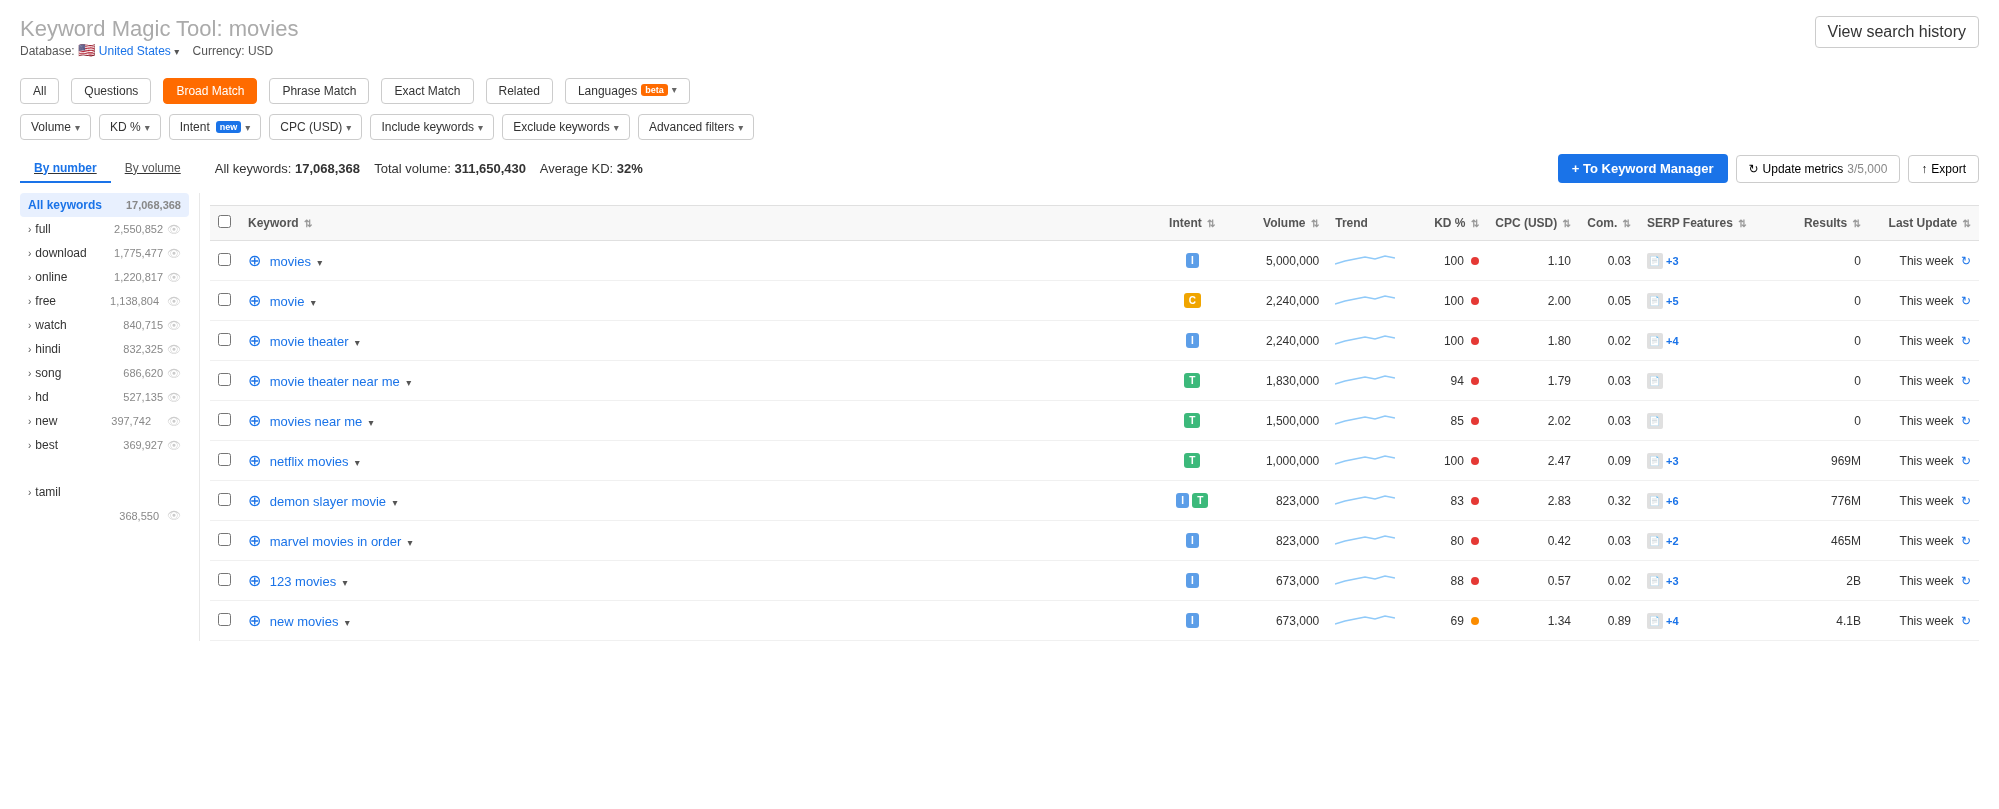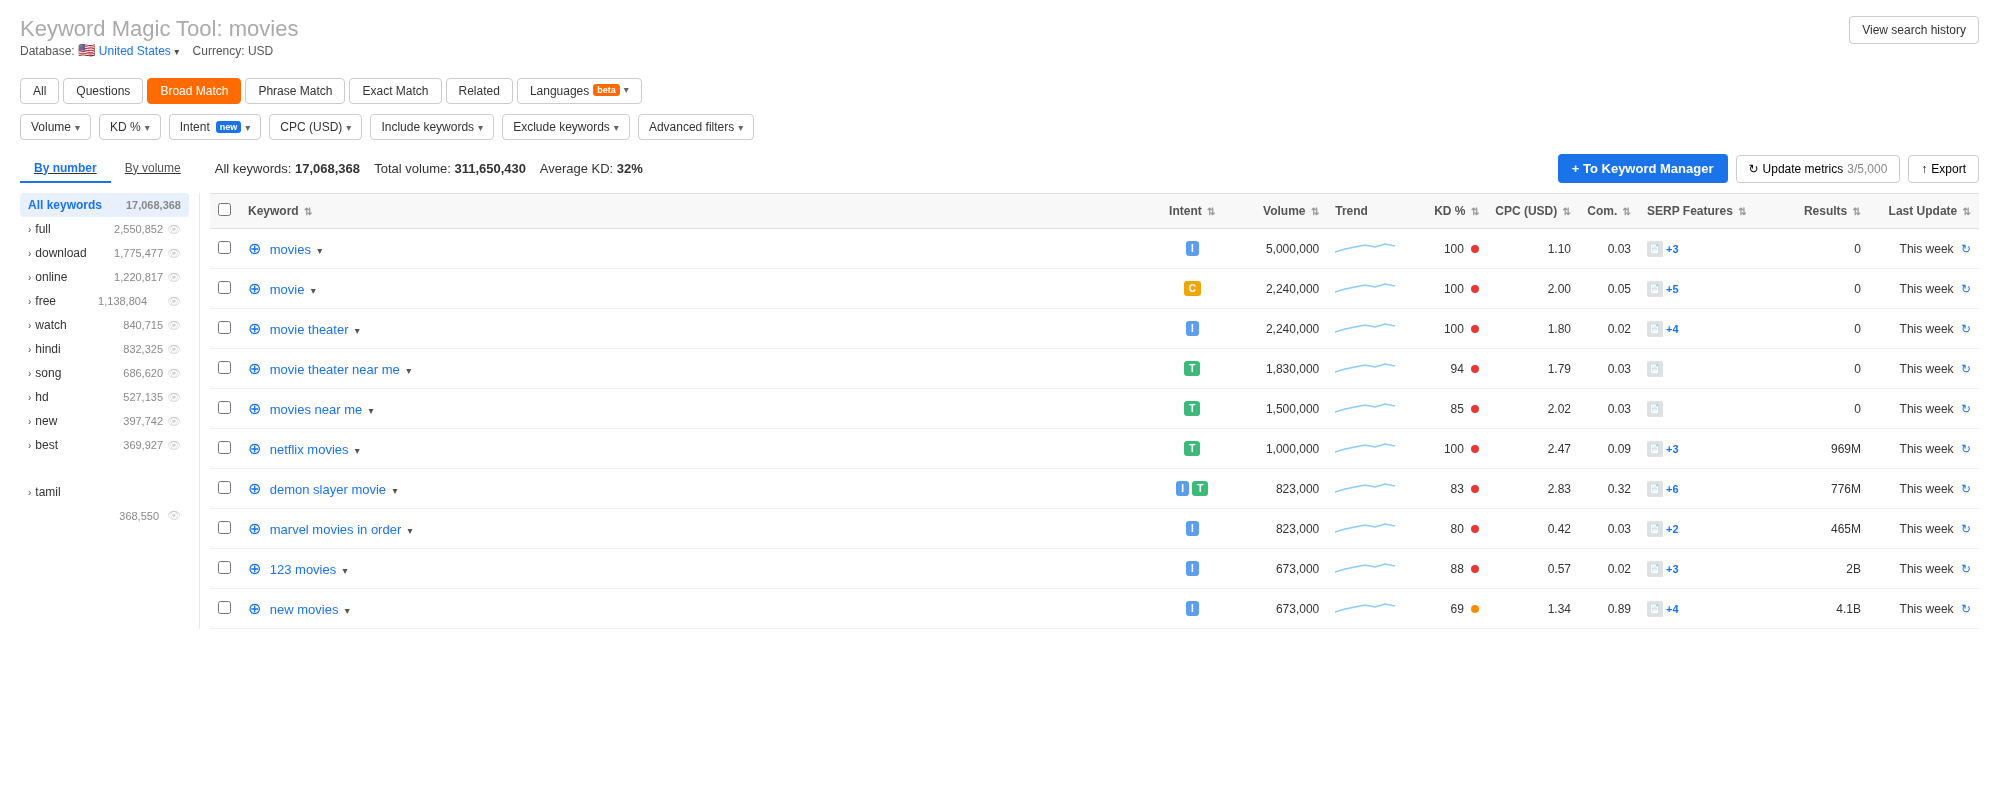--- a/index.html
+++ b/index.html
@@ -4,27 +4,27 @@
   <style>
     * { box-sizing: border-box; margin: 0; padding: 0; }
     body { font-family: Arial, sans-serif; font-size: 13px; color: #333; background: #fff; overflow-x: hidden; }
 
     .page { width: 1999px; min-height: 809px; padding: 16px 20px; }
 
     
     .page-header { display: flex; justify-content: space-between; align-items: flex-start; margin-bottom: 6px; }
     .page-title { font-size: 22px; font-weight: 700; color: #111; }
     .page-title span { color: #aaa; font-weight: 400; }
-    .view-history-btn { border: 1px solid #ccc; background: #fff; padding: 6px 12px; border-radius: 4px; font-size: 12px; cursor: pointer; color: #333; white-space: nowrap; }
+    .view-history-btn { border: 1px solid #ccc; background: #fff; padding: 6px 12px; border-radius: 4px; font-size: 16px; cursor: pointer; color: #333; white-space: nowrap; }
 
     .db-info { font-size: 12px; color: #555; margin-bottom: 14px; }
     .db-info a { color: #1a73e8; text-decoration: none; }
 
     
-    .filter-tabs { display: flex; align-items: center; gap: 4px; margin-bottom: 10px; flex-wrap: wrap; }
+    .filter-tabs { display: flex; align-items: center; gap: 12px; margin-bottom: 10px; flex-wrap: wrap; }
     .tab-btn { padding: 5px 12px; border: 1px solid #ccc; border-radius: 4px; background: #fff; cursor: pointer; font-size: 12px; color: #333; }
     .tab-btn.active { background: #ff6b00; color: #fff; border-color: #ff6b00; }
     .languages-tab { display: flex; align-items: flex-start; gap: 4px; }
     .beta-badge { background: #ff6b00; color: #fff; font-size: 9px; padding: 1px 4px; border-radius: 3px; font-weight: 700; }
 
     
     .filter-dropdowns { display: flex; align-items: center; gap: 8px; margin-bottom: 14px; flex-wrap: wrap; }
     .dropdown-btn { padding: 5px 10px; border: 1px solid #ccc; border-radius: 4px; background: #fff; cursor: pointer; font-size: 12px; color: #333; display: flex; align-items: center; gap: 4px; }
     .dropdown-btn .badge-new { background: #1a73e8; color: #fff; font-size: 9px; padding: 1px 4px; border-radius: 3px; font-weight: 700; margin-left: 2px; }
     .chevron { font-size: 10px; color: #666; }
@@ -85,21 +85,21 @@
     .serp-plus { font-size: 11px; color: #1a73e8; font-weight: 600; }
 
     
     .main-content { display: flex; gap: 0; }
     .sidebar { width: 180px; flex-shrink: 0; border-right: 1px solid #e8e8e8; padding-right: 10px; margin-right: 10px; }
     .sidebar-item { display: flex; align-items: center; justify-content: space-between; padding: 5px 8px; cursor: pointer; border-radius: 4px; font-size: 12px; }
     .sidebar-item.active { background: #e8f0fe; color: #1a73e8; font-weight: 600; }
     .sidebar-item .count { color: #888; font-size: 11px; }
     .sidebar-item .eye-icon { color: #ccc; font-size: 11px; }
     .sidebar-item .arrow { color: #555; font-size: 10px; margin-right: 4px; }
-    .content-area { flex: 1; min-width: 0; }
+    .content-area { flex: 1; min-width: 0; margin-top: 12px; }
 
     .refresh-icon { color: #1a73e8; font-size: 12px; margin-left: 4px; }
 
     .flag { font-size: 14px; }
   </style>
 </head>
 <body>
 
 <div class="page">
 
@@ -219,21 +219,21 @@
       </div>
       <div class="sidebar-item">
         <span><span class="arrow">›</span><span>online</span></span>
         <span style="display:flex;gap:4px;align-items:center;">
             <span class="count">1,220,817</span>
             <span class="eye-icon">👁</span>
           </span>
       </div>
       <div class="sidebar-item">
         <span><span class="arrow">›</span><span>free</span></span>
-        <span style="display:flex;gap:20px;align-items:center;">
+        <span style="display:flex;gap:8px;align-items:center;">
             <span class="count">1,138,804</span>
             <span class="eye-icon">👁</span>
           </span>
       </div>
       <div class="sidebar-item">
         <span><span class="arrow">›</span><span>watch</span></span>
         <span style="display:flex;gap:4px;align-items:center;">
             <span class="count">840,715</span>
             <span class="eye-icon">👁</span>
           </span>
@@ -254,21 +254,21 @@
       </div>
       <div class="sidebar-item">
         <span><span class="arrow">›</span><span>hd</span></span>
         <span style="display:flex;gap:4px;align-items:center;">
             <span class="count">527,135</span>
             <span class="eye-icon">👁</span>
           </span>
       </div>
       <div class="sidebar-item">
         <span><span class="arrow">›</span><span>new</span></span>
-        <span style="display:flex;gap:4px;align-items:center;text-align:right;">
+        <span style="display:flex;gap:16px;align-items:center;text-align:right;">
             <span class="count">397,742</span>
             <span class="eye-icon">👁</span>
           </span>
       </div>
       <div class="sidebar-item">
         <span><span class="arrow">›</span><span>best</span></span>
         <span style="display:flex;gap:4px;align-items:center;">
             <span class="count">369,927</span>
             <span class="eye-icon">👁</span>
           </span>

